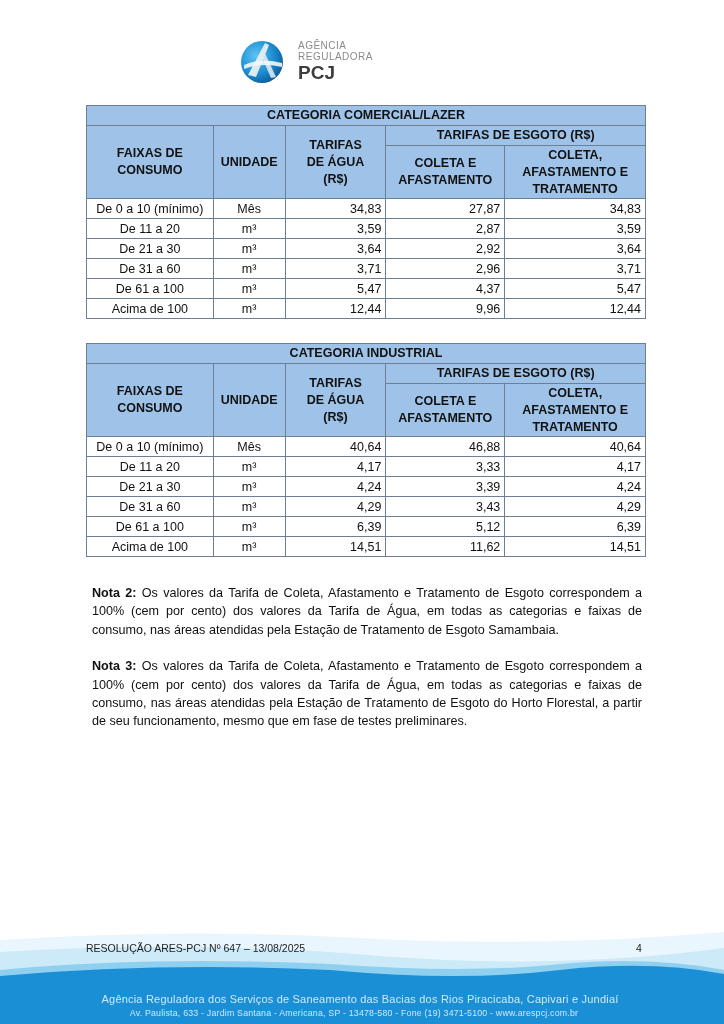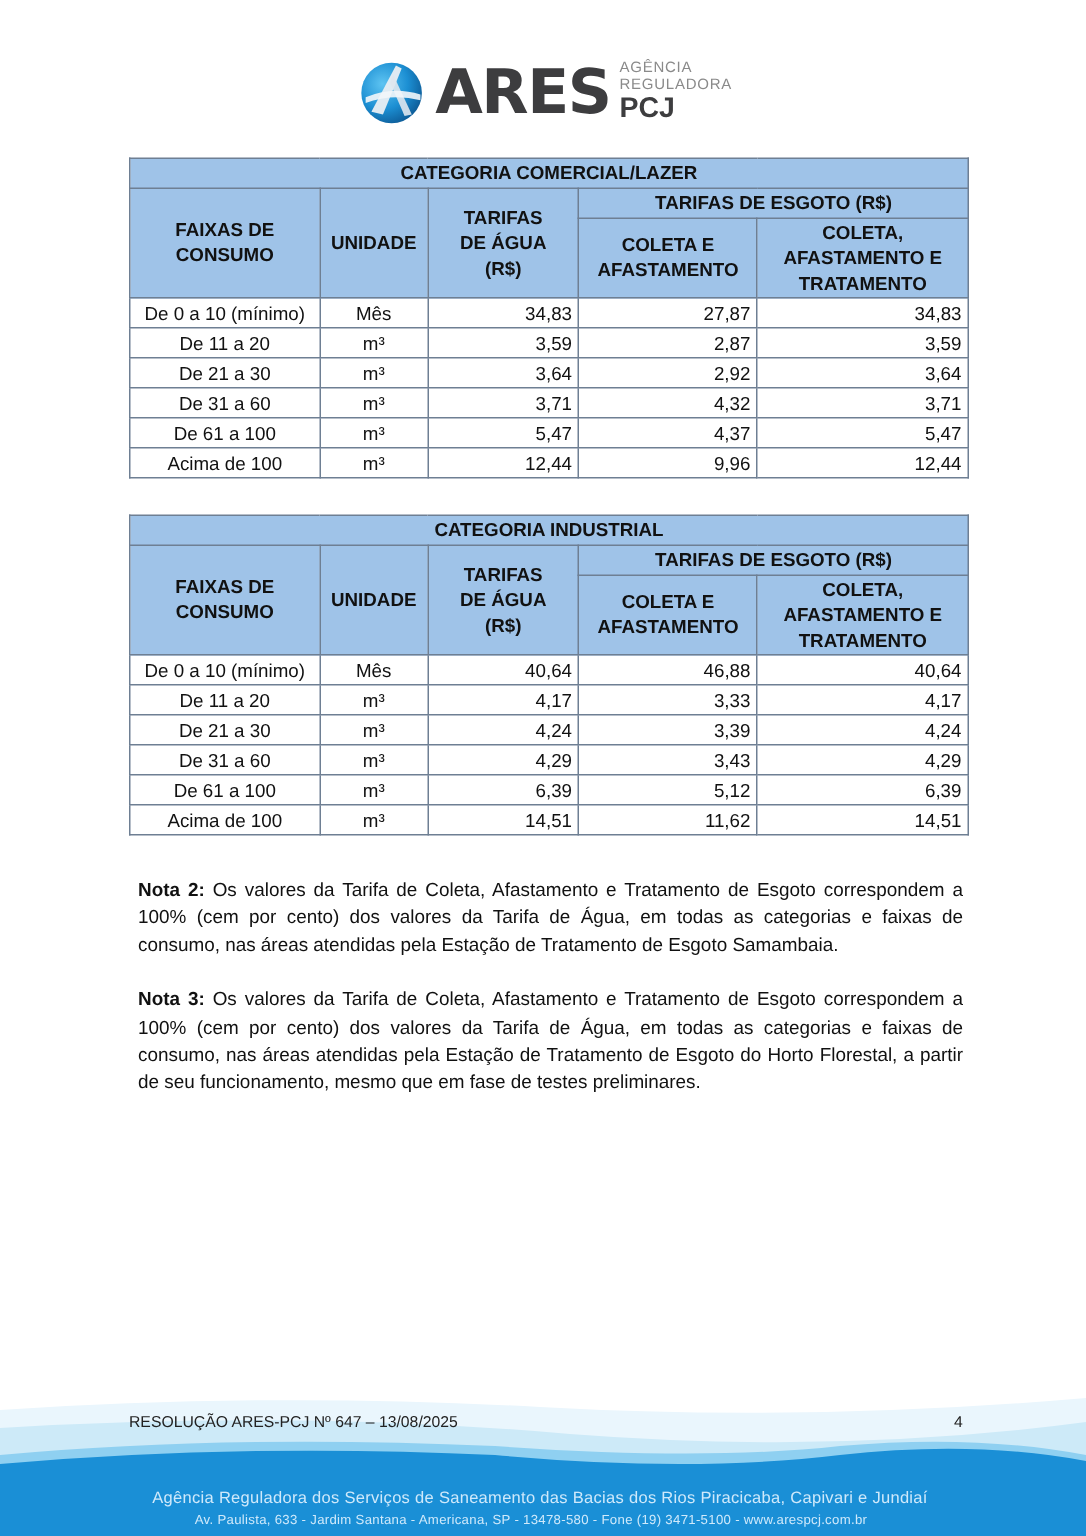--- a/index.html
+++ b/index.html
@@ -71,21 +71,20 @@
         <stop offset="0%" stop-color="#5ec4f2"></stop>
         <stop offset="60%" stop-color="#1c8fd3"></stop>
         <stop offset="100%" stop-color="#0e5e9a"></stop>
       </radialGradient>
     </defs>
     <circle cx="24" cy="25" r="21" fill="url(#g1)"></circle>
     <path d="M10 38 L27 6 L31 8 L18 40 Z" fill="#e8eef3" opacity="0.95"></path>
     <path d="M25 12 L38 40 L33 41 L23 18 Z" fill="#dfe7ee" opacity="0.9"></path>
     <path d="M6 28 Q24 20 44 26 L44 30 Q24 25 6 32 Z" fill="#f3f6f9" opacity="0.9"></path>
   </svg>
-  <span class="logo-word">ARES</span>
   <div class="logo-side">
     <span class="s1">AGÊNCIA</span>
     <span class="s2">REGULADORA</span>
     <span class="s3">PCJ</span>
   </div>
 </div>
 
 <table class="tariff t1">
   <colgroup>
     <col style="width:127px">
@@ -128,21 +127,21 @@
         <td class="c">De 21 a 30</td>
         <td class="c">m³</td>
         <td class="r">3,64</td>
         <td class="r">2,92</td>
         <td class="r">3,64</td>
       </tr>
     <tr>
         <td class="c">De 31 a 60</td>
         <td class="c">m³</td>
         <td class="r">3,71</td>
-        <td class="r">4,32</td>
+        <td class="r">2,96</td>
         <td class="r">3,71</td>
       </tr>
     <tr>
         <td class="c">De 61 a 100</td>
         <td class="c">m³</td>
         <td class="r">5,47</td>
         <td class="r">4,37</td>
         <td class="r">5,47</td>
       </tr>
     <tr>

